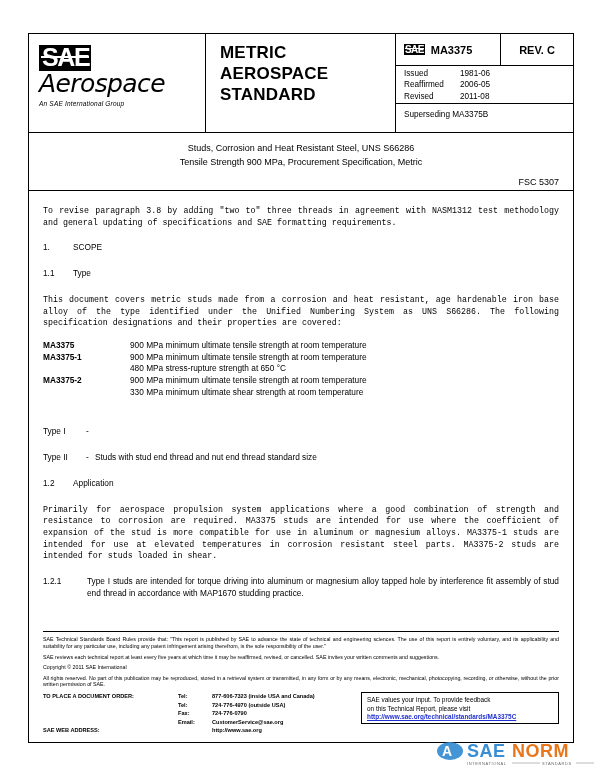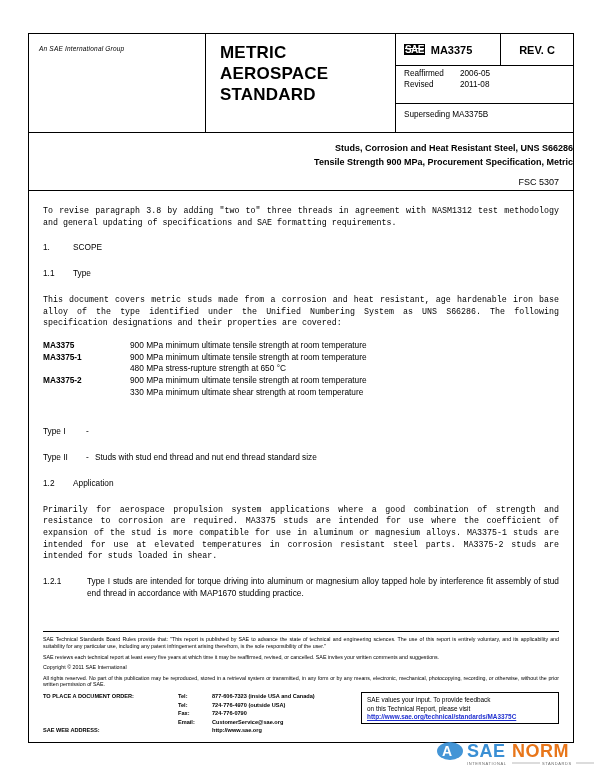--- a/index.html
+++ b/index.html
@@ -154,24 +154,23 @@
   }
 
   
   .titleblock {
     border-bottom: 1px solid #000;
     box-sizing: border-box;
     padding: 9px 0 5px 0;
     height: 58px;
   }
   .titleblock .t {
-    text-align: right;
+    text-align: center;
     font-size: 9px;
     line-height: 13.5px;
-    font-weight: bold;
   }
   .titleblock .fsc {
     text-align: right;
     font-size: 9px;
     margin-top: 8px;
     padding-right: 14px;
   }
 
   
   .body {
@@ -275,38 +274,45 @@
   }
 </style>
 </head>
 <body>
 
 <div class="page">
 
   <div class="hdr">
 
     <div class="hdr-logo">
+      <div>
+        <span class="sae-word">SAE</span><span class="aero-word">Aerospace</span>
+      </div>
       <div class="logo-sub">An SAE International Group</div>
     </div>
 
     <div class="hdr-title">
       <div>METRIC</div>
       <div>AEROSPACE</div>
       <div>STANDARD</div>
     </div>
 
     <div class="hdr-right">
       <div class="hdr-num-row">
         <div class="hdr-num">
           <span class="sae-mini">SAE</span>
           <span class="hdr-num-text">MA3375</span>
         </div>
         <div class="hdr-rev">REV. C</div>
       </div>
       <div class="hdr-dates">
+        <div class="row">
+          <span class="lbl">Issued</span>
+          <span class="val">1981-06</span>
+        </div>
         <div class="row">
           <span class="lbl">Reaffirmed</span>
           <span class="val">2006-05</span>
         </div>
         <div class="row">
           <span class="lbl">Revised</span>
           <span class="val">2011-08</span>
         </div>
       </div>
       <div class="hdr-super">Superseding MA3375B</div>

